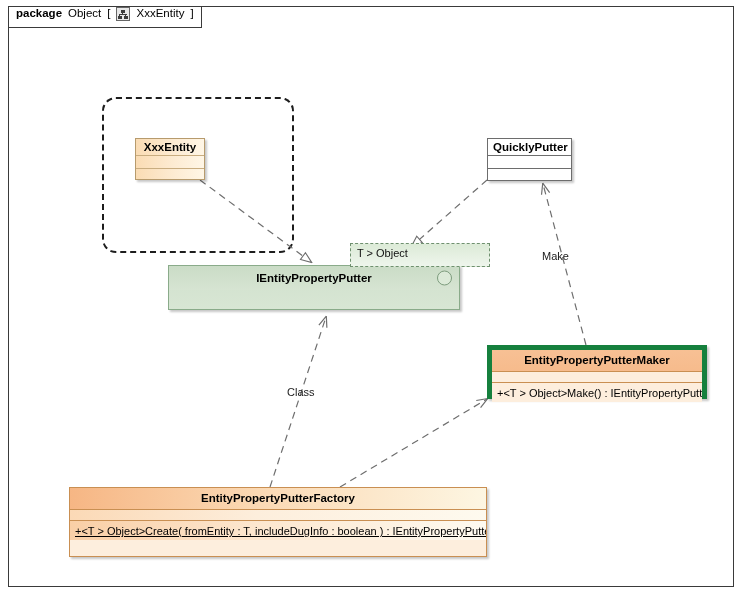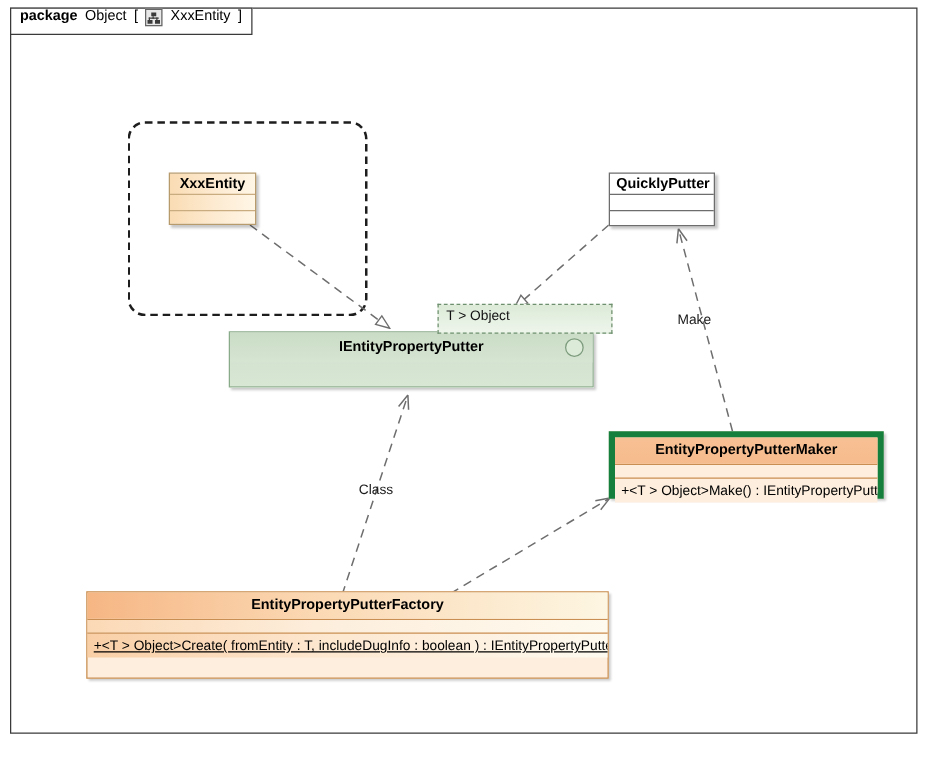--- a/index.html
+++ b/index.html
@@ -245,32 +245,32 @@
   <div class="uml box-entity" style="left:135px; top:138px; width:70px; height:42px;">
     <div class="row hdr">XxxEntity</div>
     <div class="row sep" style="height:13px;"></div>
     <div class="row sep" style="height:13px;"></div>
   </div>
 
   <div class="tmpl-box" style="left:350px; top:243px; width:140px; height:24px;">
     <span>T &gt; Object</span>
   </div>
 
-  <div class="uml box-iface" style="left:183px; top:265px; width:292px; height:45px;">
+  <div class="uml box-iface" style="left:168px; top:265px; width:292px; height:45px;">
     <div class="row hdr" style="height:24px; line-height:20px;">
       <span>IEntityPropertyPutter</span>
       <span class="iface-ball"></span>
     </div>
   </div>
 
   <div class="uml box-maker" style="left:487px; top:345px; width:220px; height:54px;">
     <div class="row hdr" style="height:21px; line-height:17px;">EntityPropertyPutterMaker</div>
     <div class="row sep body" style="height:11px;"></div>
     <div class="row sep body" style="height:20px; line-height:16px;">+&lt;T &gt; Object&gt;Make() : IEntityPropertyPutter</div>
   </div>
 
-  <div class="uml box-factory" style="left:69px; top:473px; width:418px; height:70px;">
+  <div class="uml box-factory" style="left:69px; top:487px; width:418px; height:70px;">
     <div class="row hdr" style="height:21px; line-height:17px;">EntityPropertyPutterFactory</div>
     <div class="row sep body" style="height:11px;"></div>
     <div class="row sep op static-op" style="height:20px; line-height:16px;">+&lt;T &gt; Object&gt;Create( fromEntity : T, includeDugInfo : boolean ) : IEntityPropertyPutter</div>
   </div>
 
 </div>
 
 </body></html>

